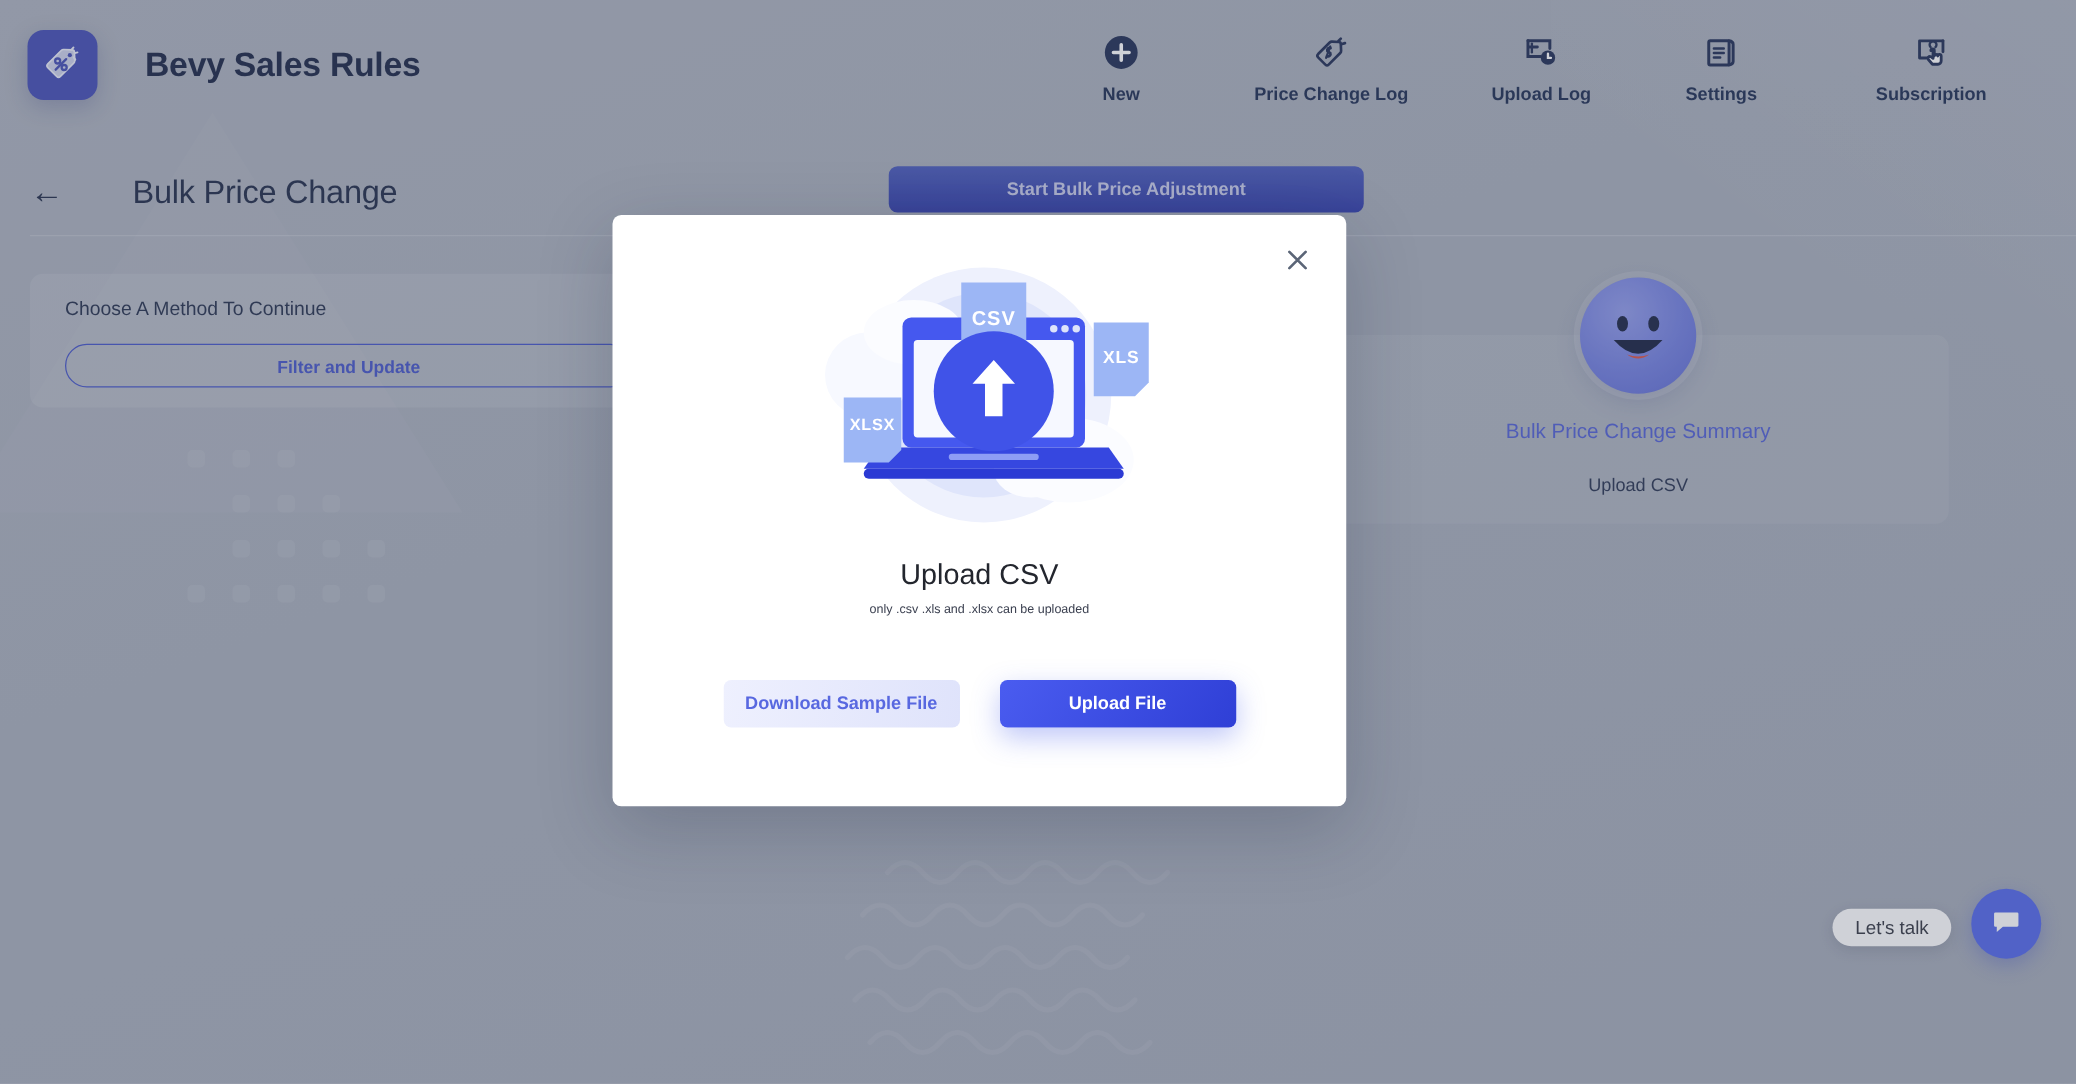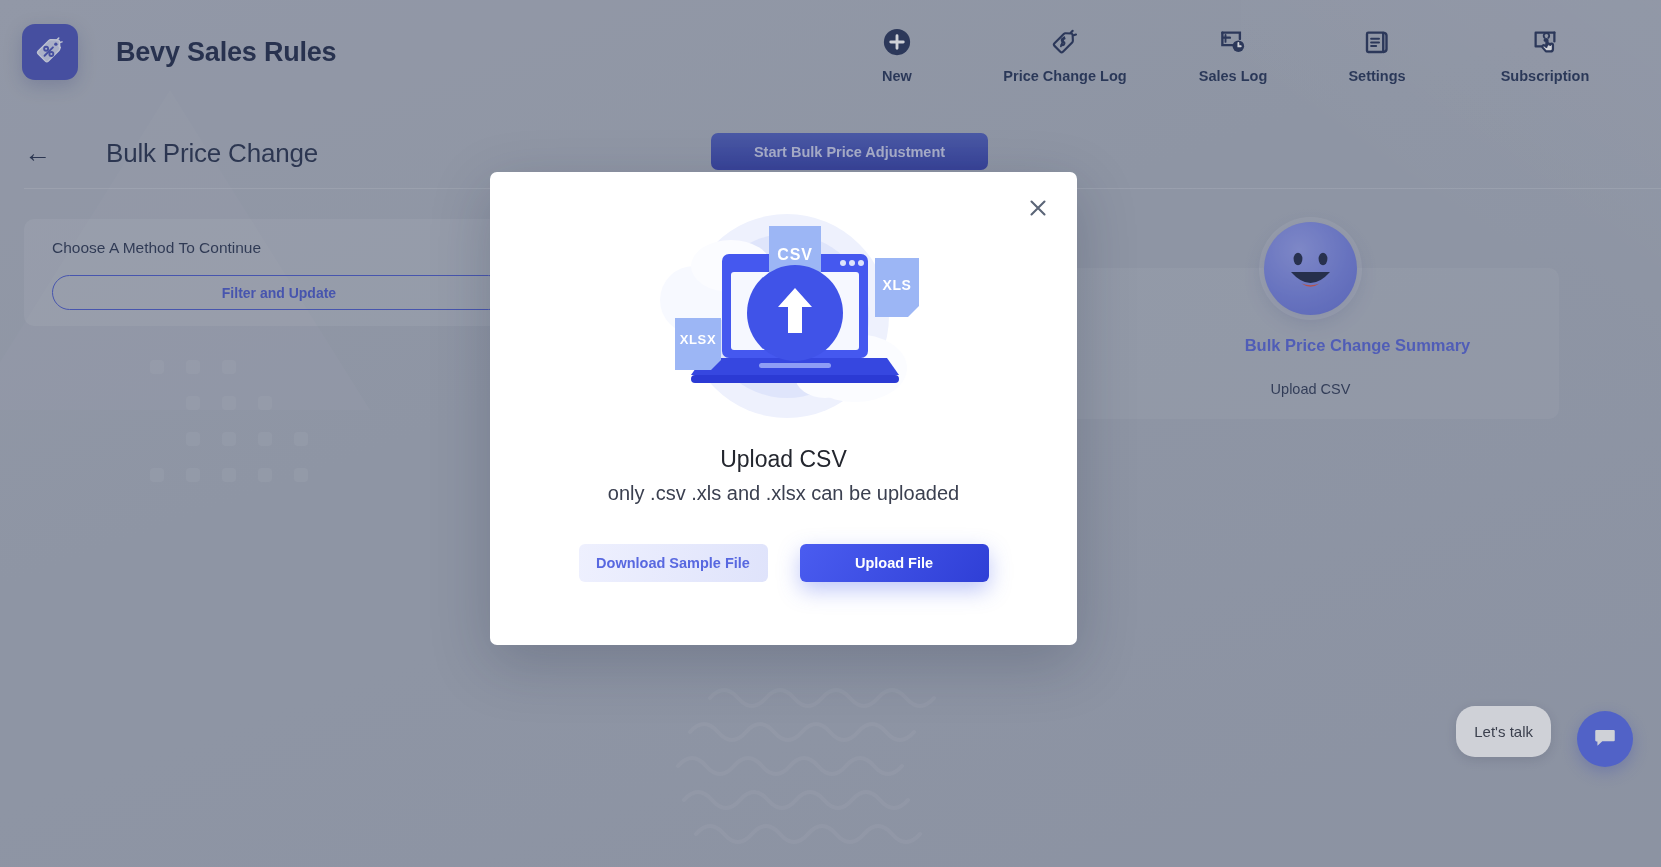--- a/index.html
+++ b/index.html
@@ -131,21 +131,21 @@
   .page-title {
     font-size: 26px;
     color: #16223f;
     font-weight: normal;
     letter-spacing: -0.2px;
     margin-left: 37px;
   }
   .start-btn {
     position: absolute;
     left: 711px; top: 133px;
-    width: 277px; height: 37px;
+    width: 380px; height: 37px;
     border: none;
     border-radius: 7px;
     background: linear-gradient(180deg, #4254b8 0%, #2734a6 100%);
     color: #c7ccea;
     font-size: 14.5px;
     font-weight: bold;
     font-family: inherit;
     cursor: pointer;
   }
 
@@ -200,44 +200,44 @@
     position: absolute;
     left: 1264px; top: 222px;
     width: 93px; height: 93px;
     border-radius: 50%;
     background: radial-gradient(circle at 38% 30%, #8b96e8 0%, #6b79dd 55%, #5764cf 100%);
     box-shadow: 0 0 0 5px rgba(255,255,255,0.13), 0 6px 20px rgba(50,60,130,0.22);
     z-index: 3;
   }
   .summary-title {
     position: absolute;
-    left: 1109px; top: 336px;
+    left: 1062px; top: 336px;
     width: 497px;
     text-align: center;
     font-size: 16.5px;
-    font-weight: bold;
+    font-weight: normal;
     color: #4a5ad1;
     z-index: 3;
     cursor: pointer;
   }
   .summary-sub {
     position: absolute;
     left: 1062px; top: 381px;
     width: 497px;
     text-align: center;
     font-size: 14.5px;
     color: #1e2a48;
     z-index: 3;
   }
 
   
   .chat-pill {
     position: absolute;
-    right: 110px; bottom: 110px;
-    height: 51px;
+    right: 100px; bottom: 110px;
+    height: 30px;
     padding: 0 18px;
     background: #ffffff;
     border-radius: 19px;
     display: flex; align-items: center;
     font-size: 15px;
     color: #2b2f3a;
     box-shadow: 0 3px 12px rgba(30,36,60,0.17);
     cursor: pointer;
     z-index: 6;
   }
@@ -288,21 +288,21 @@
     left: 0; right: 0; top: 274px;
     text-align: center;
     font-size: 23px;
     color: #23262e;
     font-weight: normal;
   }
   .modal-sub {
     position: absolute;
     left: 0; right: 0; top: 310px;
     text-align: center;
-    font-size: 20px;
+    font-size: 10px;
     color: #3b4050;
   }
   .modal-actions {
     position: absolute;
     left: 0; right: 0; top: 372px;
     display: flex;
     justify-content: center;
     gap: 32px;
   }
   .btn-sample {
@@ -410,21 +410,21 @@
         <span class="nav-ico">
           <svg width="30" height="30" viewBox="0 0 24 24" fill="none" stroke="#16244c" stroke-width="1.9">
             <path d="M3.5 4.5 h14 v5" stroke-linecap="round"></path>
             <path d="M3.5 4.5 v10 h8" stroke-linecap="round"></path>
             <path d="M4.5 8.5 h5" stroke-linecap="round"></path>
             <path d="M6.0 6.3 l0 5.6" stroke-linecap="round" stroke-width="1.5"></path>
             <circle cx="16.3" cy="15.3" r="4.6" fill="#16244c" stroke="none"></circle>
             <path d="M16.3 12.8 v2.6 h1.9" stroke="#ffffff" stroke-width="1.5" stroke-linecap="round"></path>
           </svg>
         </span>
-        <span class="nav-label">Sales Log</span>
+        <span class="nav-label">Upload Log</span>
       </div>
 
 
       <div class="nav-item">
         <span class="nav-ico">
           <svg width="30" height="30" viewBox="0 0 24 24" fill="none" stroke="#16244c" stroke-width="1.9">
             <rect x="4" y="4.5" width="13" height="15.5" rx="1"></rect>
             <path d="M17 4.5 q2.6 .4 2.6 2.2 v11 q0 1.8 -2.6 2.3" stroke-linecap="round"></path>
             <path d="M7.3 9.4 h6.3 M7.3 12.3 h6.3 M7.3 15.2 h4.0" stroke-linecap="round" stroke-width="1.6"></path>
           </svg>

